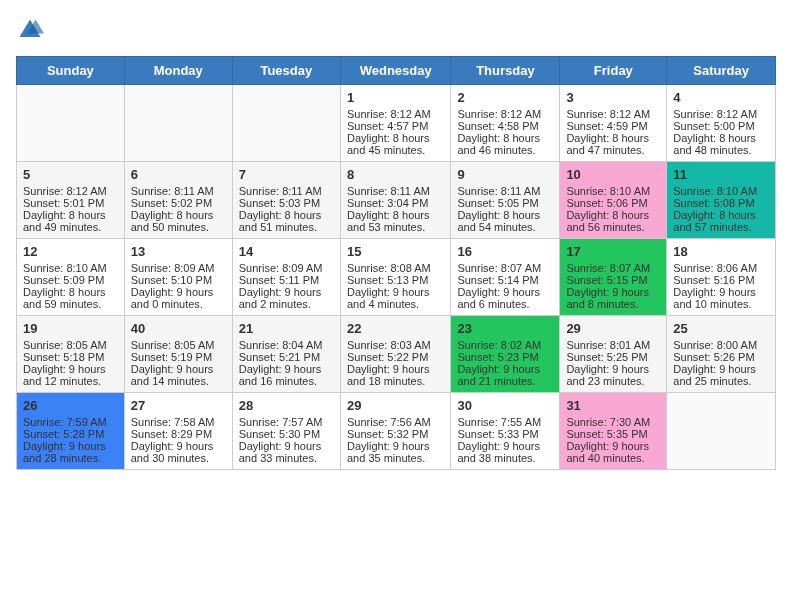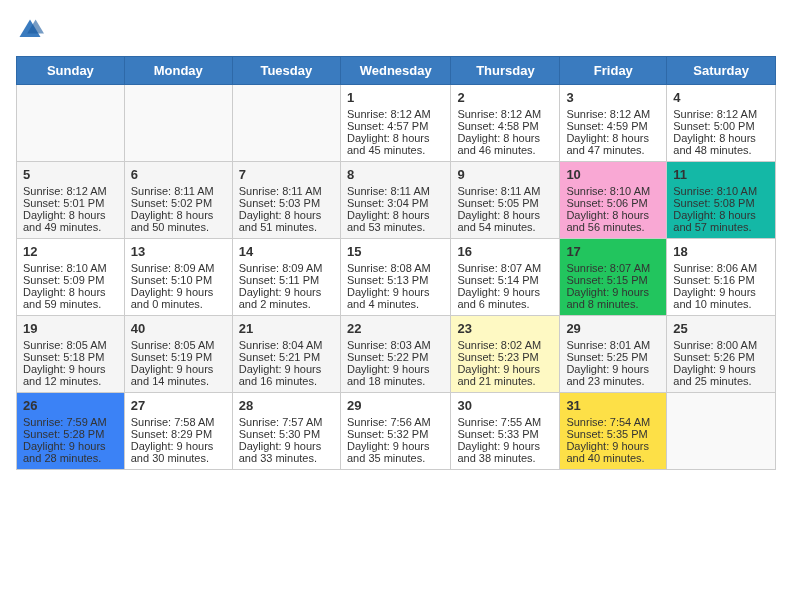--- a/index.html
+++ b/index.html
@@ -281,21 +281,21 @@
           <div>Daylight: 9 hours</div>
           <div>and 16 minutes.</div>
         </td>
         <td style="background: rgb(245, 245, 245);">
           <span class="day-number">22</span>
           <div>Sunrise: 8:03 AM</div>
           <div>Sunset: 5:22 PM</div>
           <div>Daylight: 9 hours</div>
           <div>and 18 minutes.</div>
         </td>
-        <td style="background: #fef9c3;">
+        <td style="background: #22c55e;">
           <span class="day-number">23</span>
           <div>Sunrise: 8:02 AM</div>
           <div>Sunset: 5:23 PM</div>
           <div>Daylight: 9 hours</div>
           <div>and 21 minutes.</div>
         </td>
         <td style="background: rgb(245, 245, 245);">
           <span class="day-number">29</span>
           <div>Sunrise: 8:01 AM</div>
           <div>Sunset: 5:25 PM</div>
@@ -339,23 +339,23 @@
           <div>Daylight: 9 hours</div>
           <div>and 35 minutes.</div>
         </td>
         <td style="background: rgb(255, 255, 255);">
           <span class="day-number">30</span>
           <div>Sunrise: 7:55 AM</div>
           <div>Sunset: 5:33 PM</div>
           <div>Daylight: 9 hours</div>
           <div>and 38 minutes.</div>
         </td>
-        <td style="background: #fde047;">
+        <td style="background: #f9a8d4;">
           <span class="day-number">31</span>
-          <div>Sunrise: 7:54 AM</div>
+          <div>Sunrise: 7:30 AM</div>
           <div>Sunset: 5:35 PM</div>
           <div>Daylight: 9 hours</div>
           <div>and 40 minutes.</div>
         </td>
         <td class="empty-cell"></td>
       </tr>
     </tbody>
 </table>
 
 </body></html>

